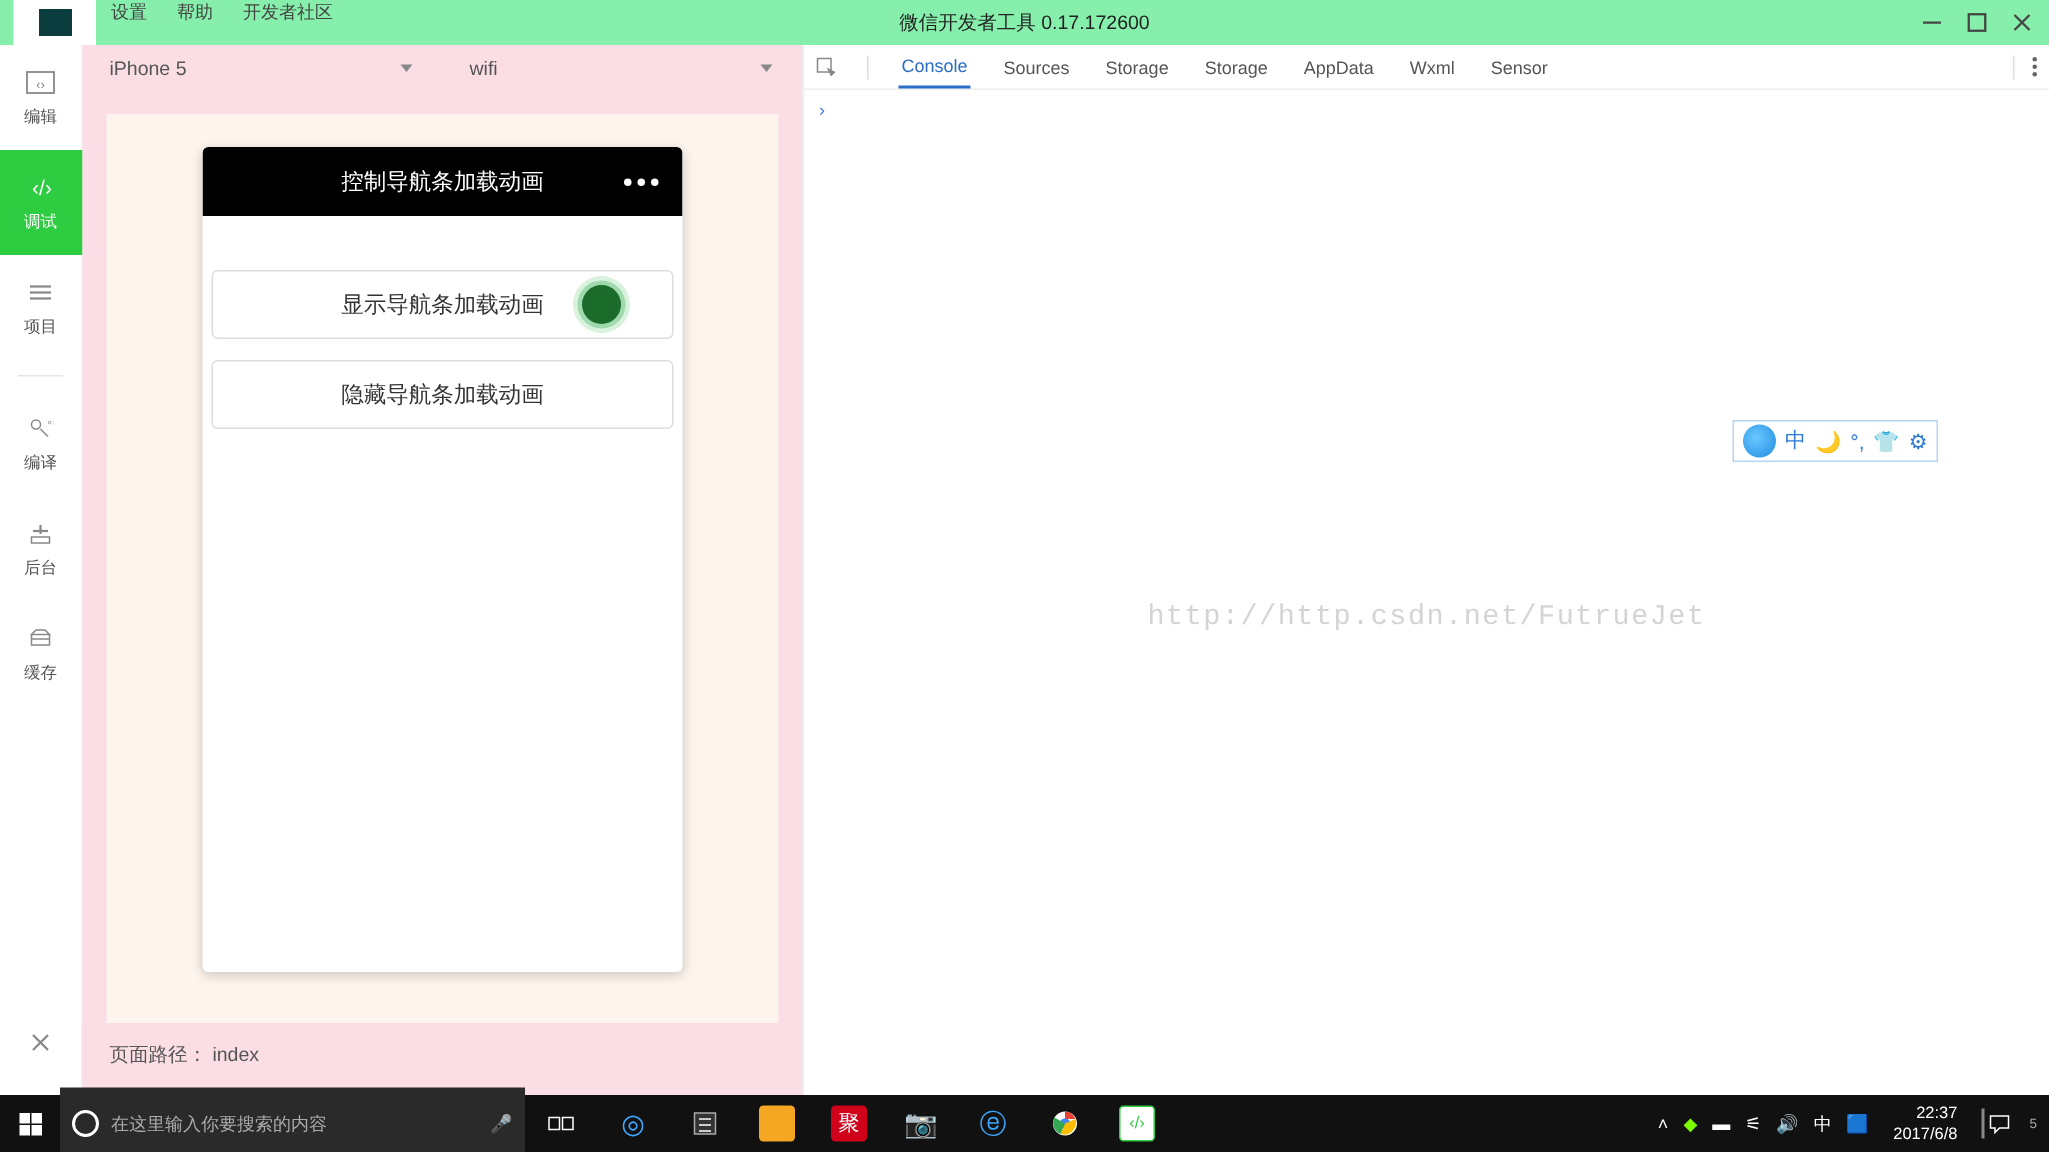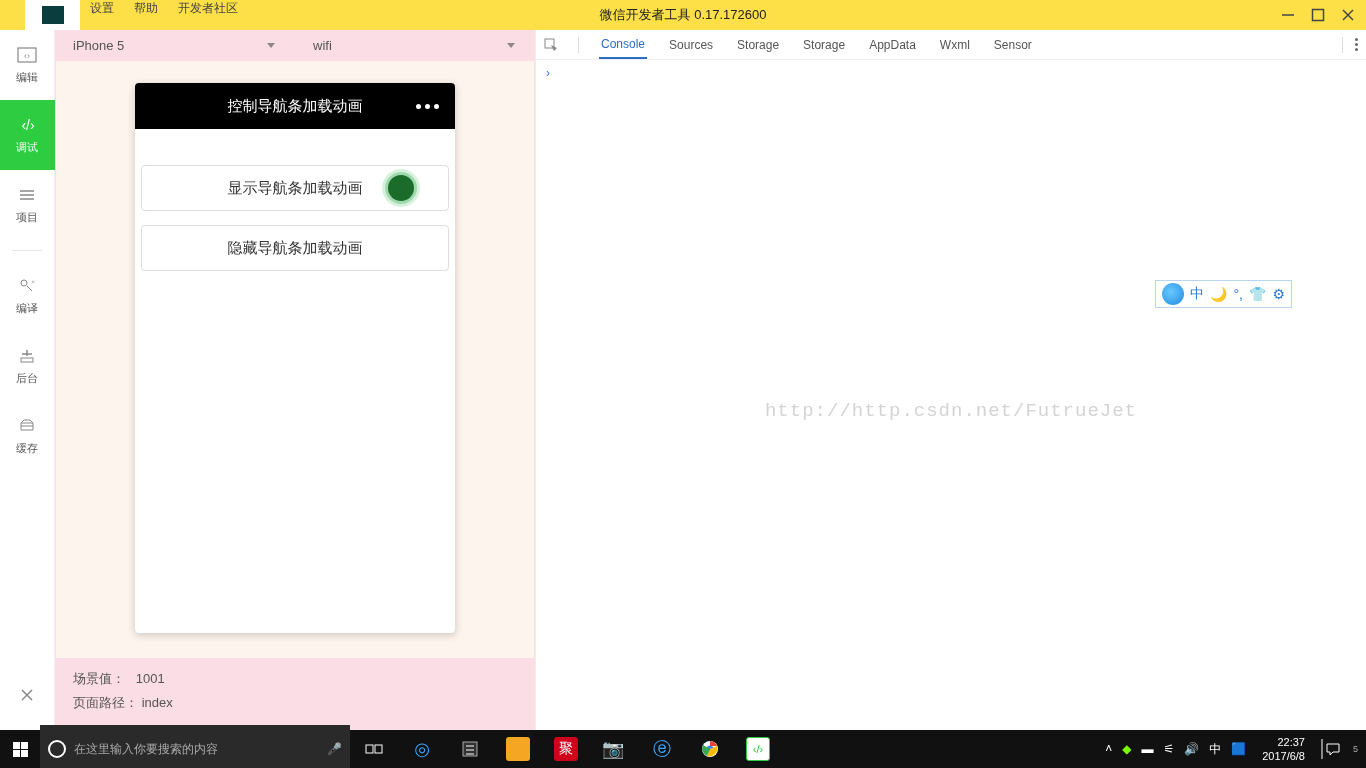--- a/index.html
+++ b/index.html
@@ -1,19 +1,19 @@
 <!DOCTYPE html>
 <html><head>
 <meta charset="utf-8">
 <style>
 * { margin: 0; padding: 0; box-sizing: border-box; font-family: "Microsoft YaHei", Arial, sans-serif; }
 html, body { width: 1366px; height: 768px; overflow: hidden; background: #fff; }
 
 
-.menubar { height: 30px; display: flex; align-items: center; padding: 0 25px; font-size: 12px; color: #444; background: #fde047; position: relative; text-align: right; }
+.menubar { height: 30px; display: flex; align-items: center; padding: 0 9px; font-size: 12px; color: #444; background: #86efac; position: relative; text-align: right; }
 .menubar .menu-item { padding: 0 10px; cursor: pointer; }
 .menubar .title { position: absolute; left: 50%; transform: translateX(-50%); font-size: 13px; color: #222; }
 .menubar .win-controls { position: absolute; right: 10px; display: flex; gap: 14px; align-items: center; }
 .win-btn { width: 16px; height: 16px; display: flex; align-items: center; justify-content: center; color: #444; }
 
 .workarea { display: flex; height: 700px; }
 
 
 .sidebar-brand { width: 55px; height: 30px; display: flex; align-items: center; justify-content: center; background: #fff; }
 .brand-square { width: 22px; height: 18px; background: #0a3d3d; }
@@ -21,21 +21,21 @@
 .sidebar-item { width: 55px; height: 70px; display: flex; flex-direction: column; align-items: center; justify-content: center; font-size: 11px; color: #555; gap: 6px; cursor: pointer; }
 .sidebar-item.active { background: #2ecc40; color: #fff; }
 .sidebar-icon { width: 20px; height: 18px; display: flex; align-items: center; justify-content: center; }
 .sidebar-divider { width: 30px; height: 1px; background: #e5e5e5; margin: 10px 0; }
 
 
 .simulator-panel { width: 480px; background: #fadde5; display: flex; flex-direction: column; position: relative; }
 .sim-toolbar { height: 30px; display: flex; align-items: center; }
 .sim-select { flex: 1; display: flex; align-items: center; justify-content: space-between; padding: 0 20px 0 18px; font-size: 13px; color: #555; cursor: pointer; }
 .chev-down { width: 0; height: 0; border-left: 4px solid transparent; border-right: 4px solid transparent; border-top: 5px solid #888; }
-.phone-wrap { flex: 1; display: flex; align-items: flex-start; justify-content: center; padding-top: 22px; background: #fdf4ed; margin: 1px; margin-bottom: 0; }
+.phone-wrap { flex: 1; display: flex; align-items: flex-start; justify-content: center; padding-top: 22px; background: #fdf4ed; margin: 16px; margin-bottom: 0; }
 .phone { width: 320px; height: 550px; background: #fff; border-radius: 4px; box-shadow: 0 2px 8px rgba(0,0,0,.2); overflow: hidden; position: relative; }
 .phone-shadow { position: absolute; right: -6px; top: 6px; bottom: -6px; width: 320px; background: #f7b7c7; border-radius: 4px; z-index: -1; }
 .phone-nav { height: 46px; background: #000; color: #fff; display: flex; align-items: center; justify-content: center; font-size: 15px; position: relative; }
 .nav-dots { position: absolute; right: 16px; display: flex; gap: 4px; }
 .nav-dots span { width: 5px; height: 5px; background: #fff; border-radius: 50%; }
 .phone-body { padding: 36px 6px; }
 .phone-btn { height: 46px; border: 1px solid #ddd; border-radius: 4px; display: flex; align-items: center; justify-content: center; font-size: 15px; color: #333; margin-bottom: 14px; background: #fff; cursor: pointer; position: relative; }
 .click-ring { position: absolute; right: 34px; width: 26px; height: 26px; border-radius: 50%; background: #1b6b2b; box-shadow: 0 0 0 3px rgba(120,200,140,.6), 0 0 0 6px rgba(180,230,190,.5); }
 .sim-footer { background: #fadde5; padding: 12px 18px; font-size: 13px; color: #555; }
 .sim-footer-row { margin-bottom: 6px; }
@@ -211,24 +211,20 @@
             </div>
             <div class="phone-btn">
               <span>隐藏导航条加载动画</span>
             </div>
           </div>
         </div>
       </div>
     </div>
     <div class="sim-footer">
       <div class="sim-footer-row">
-        <span>场景值：</span>
-        &nbsp;&nbsp;<span>1001</span>
-      </div>
-      <div class="sim-footer-row">
         <span>页面路径：</span>
         <span>index</span>
       </div>
     </div>
   </div>
 
   <div class="devtools">
     <div class="dt-tabs">
       <span class="select-pointer">
           <svg width="14" height="14">

